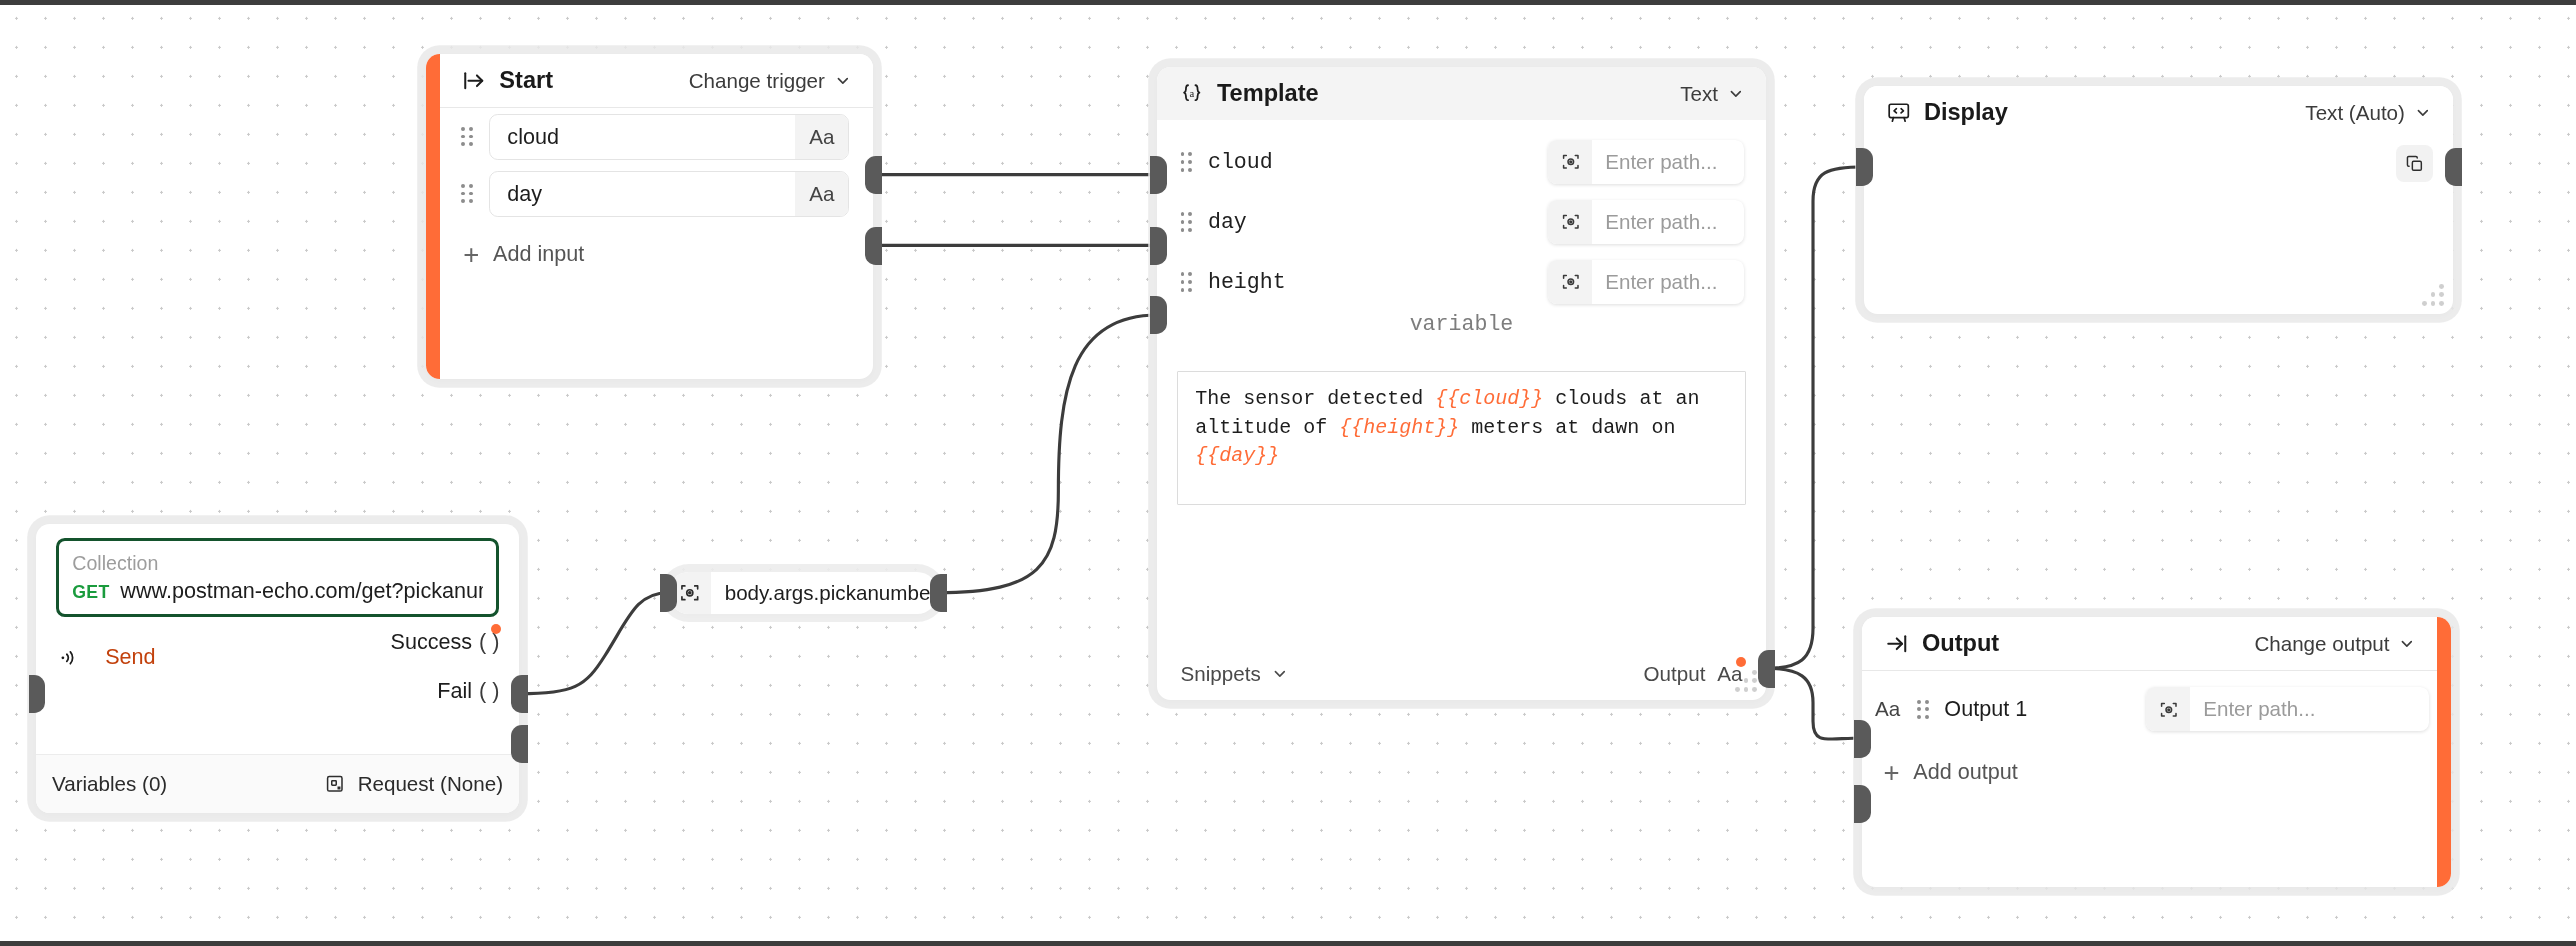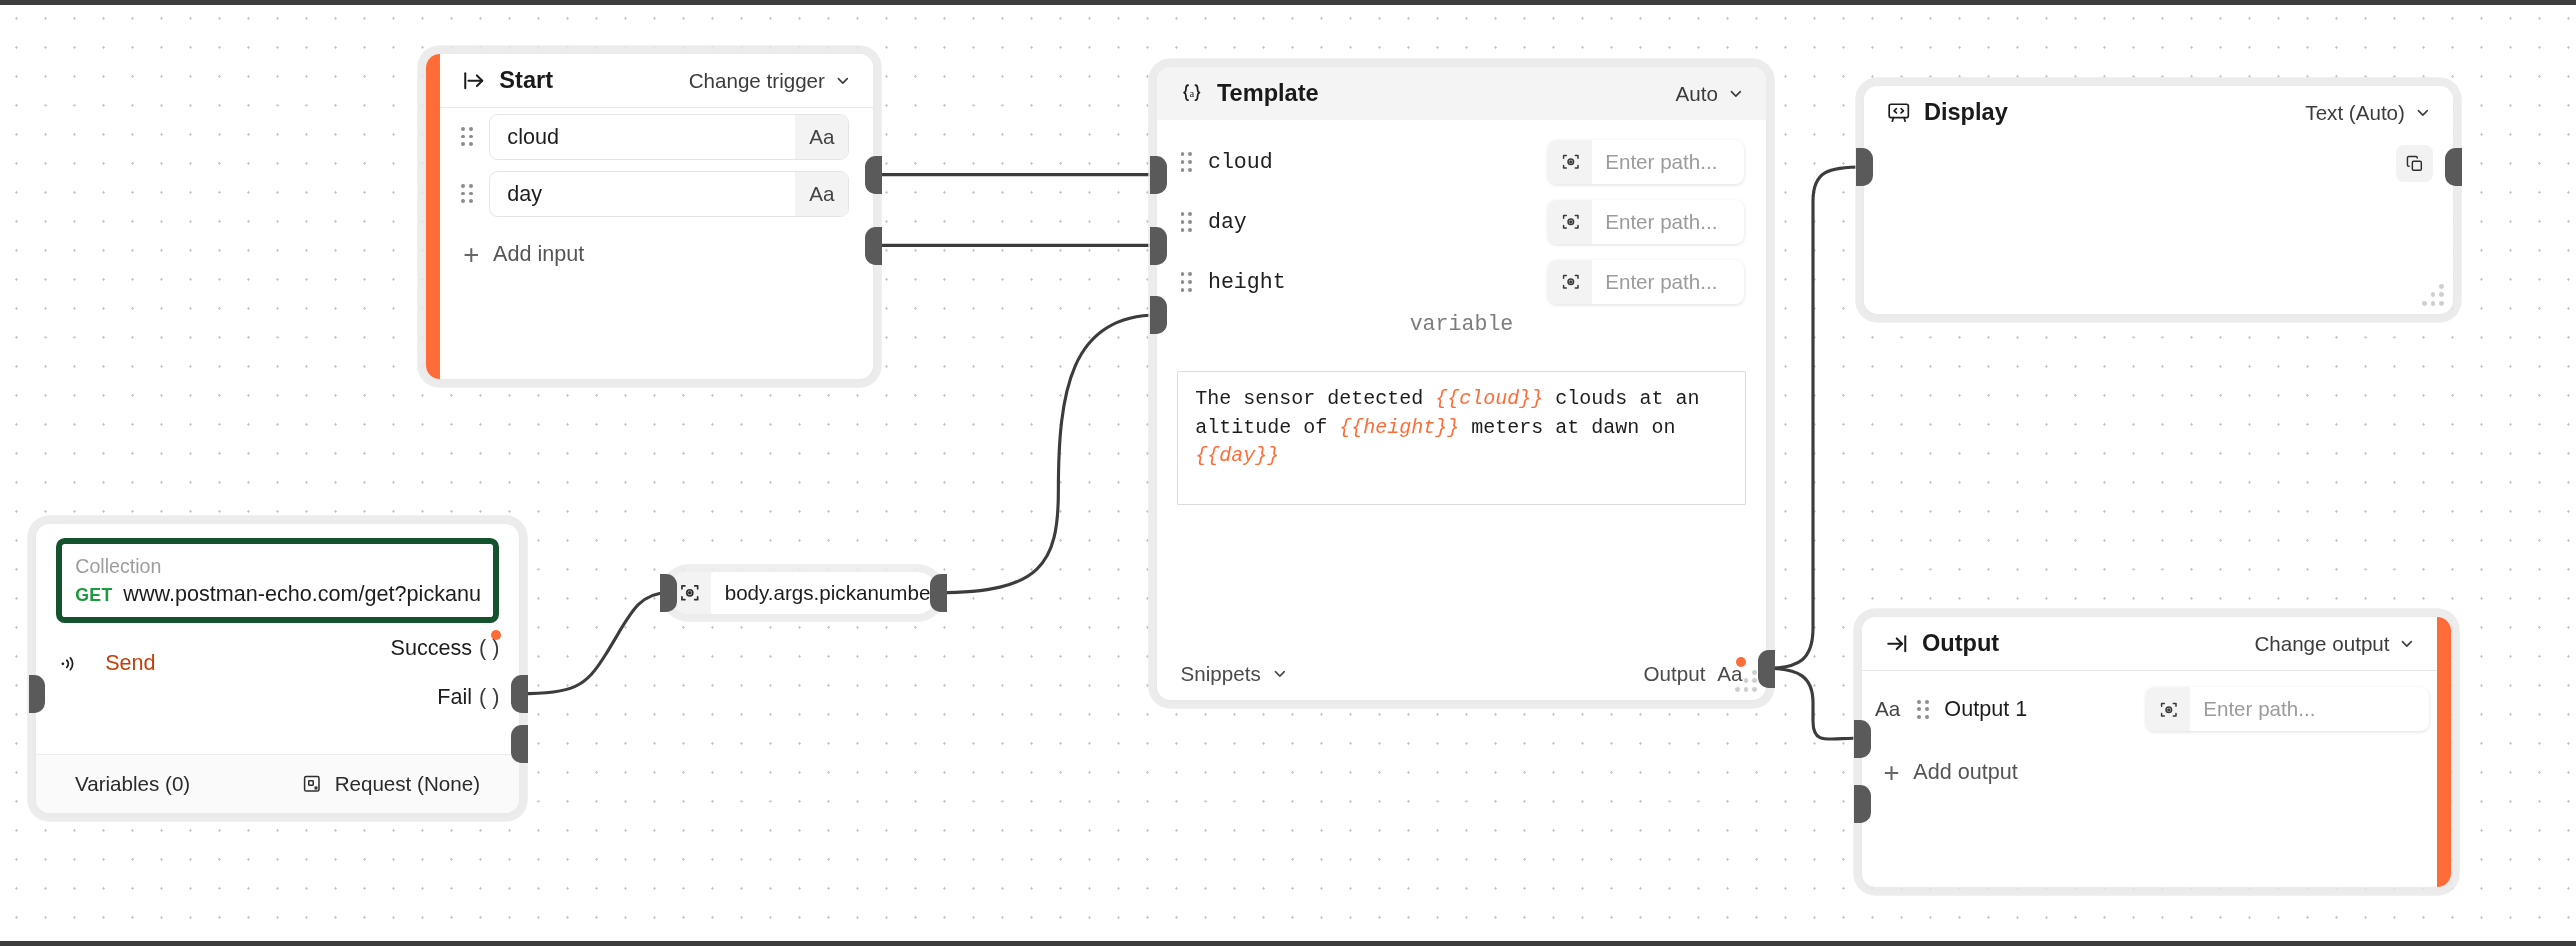--- a/index.html
+++ b/index.html
@@ -185,21 +185,21 @@
   }
   .disp-text {
     padding: 15.7px 21.6px 0 21.6px;
     font-size: 30px; line-height: 1.32; color: #141414;
   }
 
   
   #node-request { left: 36px; top: 524px; width: 483px; height: 289px; }
   .req-url-box {
     margin: 13.7px 19.6px 0 19.6px;
-    border: 6px solid #14532d; border-radius: 8.8px;
+    border: 3px solid #14532d; border-radius: 8.8px;
     padding: 7.9px 13.7px 9.8px 13.7px;
   }
   .req-coll { font-size: 19.6px; color: #9d9d9d; line-height: 1.5; }
   .req-url-line { display: flex; align-items: baseline; gap: 10.8px; }
   .req-method { font-size: 17.7px; font-weight: bold; color: #1a9b3d; letter-spacing: 0.3px; }
   .req-url { font-size: 21.6px; color: #1d1d1d; white-space: nowrap; overflow: hidden; }
   .req-ports-area { position: relative; padding: 0 19.6px; }
   .req-send {
     display: flex; align-items: flex-end; gap: 26px;
     height: 53px; font-size: 21.6px; color: #c2410c;
@@ -209,21 +209,21 @@
     display: flex; align-items: center; gap: 6.9px;
     font-size: 21.6px; color: #1d1d1d;
   }
   .req-success { top: 11.8px; }
   .req-fail { top: 61px; }
   .paren { color: #3a3a3a; font-size: 21.6px; }
   .req-footer {
     margin-top: auto; border-top: 1px solid #ececec;
     background: #fafafa;
     display: flex; align-items: center;
-    height: 59px; padding: 0 39px;
+    height: 59px; padding: 0 16px;
     font-size: 20.6px; color: #2b2b2b;
   }
   .req-footer .right { margin-left: auto; display: flex; align-items: center; gap: 11.8px; }
 
   
   #node-output { left: 1862px; top: 617px; width: 589px; height: 270px; }
   .out-row {
     display: flex; align-items: center; gap: 15.7px;
     height: 61px; padding: 0 21.6px 0 11.8px;
   }
@@ -344,21 +344,21 @@
     <div class="node-header grey">
       <span class="hdr-icon">
         <svg width="25.5" height="25.5" viewBox="0 0 24 24" fill="none" stroke="#1d1d1d" stroke-width="1.7" stroke-linecap="round" stroke-linejoin="round">
           <path d="M8.5 4 C6.5 4 6.5 6.2 6.5 8 C6.5 10.4 4.8 11 4.8 11 C4.8 11 6.5 11.6 6.5 14 C6.5 15.8 6.5 18 8.5 18"></path>
           <path d="M15.5 4 C17.5 4 17.5 6.2 17.5 8 C17.5 10.4 19.2 11 19.2 11 C19.2 11 17.5 11.6 17.5 14 C17.5 15.8 17.5 18 15.5 18"></path>
           <text x="12" y="15" font-size="10" fill="#1d1d1d" stroke="none" text-anchor="middle" font-family="Liberation Serif, serif">a</text>
         </svg>
       </span>
       <span class="node-title">Template</span>
       <span class="header-right">
-        <span>Auto</span>
+        <span>Text</span>
         <svg width="17.7" height="17.7" viewBox="0 0 24 24" fill="none" stroke="#3c3c3c" stroke-width="2.2" stroke-linecap="round" stroke-linejoin="round">
             <path d="M6 9 L12 15 L18 9"></path>
           </svg>
       </span>
     </div>
 
     <div style="padding-top:11.8px">
       <div class="tpl-row">
         <span class="grip">
             <i></i>

